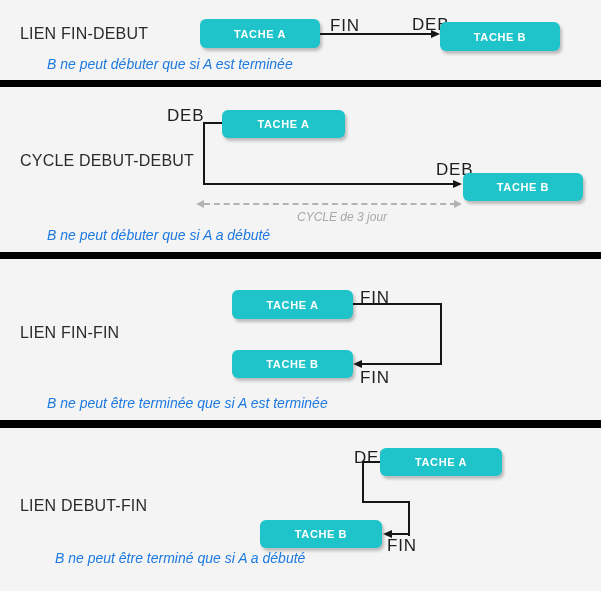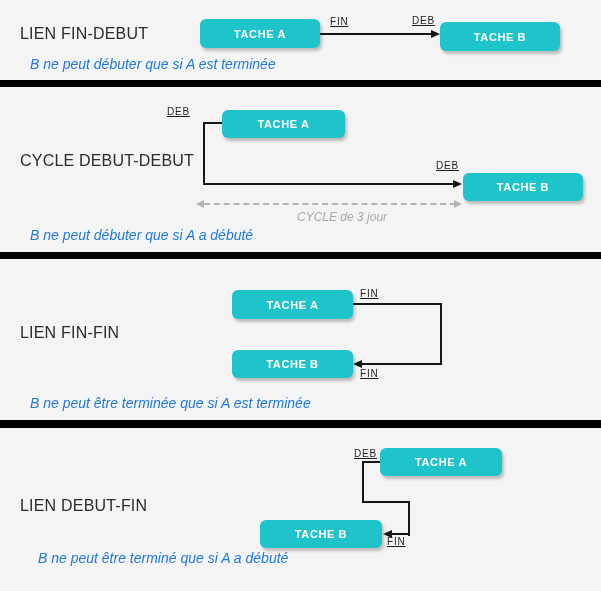--- a/index.html
+++ b/index.html
@@ -32,25 +32,24 @@
     font-weight: bold;
     letter-spacing: 0.6px;
     display: flex;
     align-items: center;
     justify-content: center;
     box-shadow: 2px 3px 3px rgba(120,120,120,0.45);
     white-space: nowrap;
   }
   .lbl {
     position: absolute;
-    font-size: 10px;
+    font-size: 17px;
     color: #1f1f1f;
     letter-spacing: 0.8px;
     white-space: nowrap;
-    text-decoration: underline;
   }
   .hline, .vline { position: absolute; background: #161616; }
   .hline { height: 2px; }
   .vline { width: 2px; }
   .arrow-r, .arrow-l, .darrow-r, .darrow-l {
     position: absolute;
     width: 0; height: 0;
     border-top: 4px solid transparent;
     border-bottom: 4px solid transparent;
   }
@@ -69,20 +68,21 @@
     font-style: italic;
     color: #a8a8a8;
     white-space: nowrap;
   }
   .note {
     position: absolute;
     font-size: 14px;
     font-style: italic;
     color: #1d79e0;
     white-space: nowrap;
+    margin-left: 17px;
   }
 </style>
 </head>
 <body>
 
 <div class="canvas">
 
   <div>
     <div class="title" style="left:20px; top:25px;">LIEN FIN-DEBUT</div>
     <div class="task" style="left:200px; top:19px; width:120px; height:29px;">TACHE A</div>

